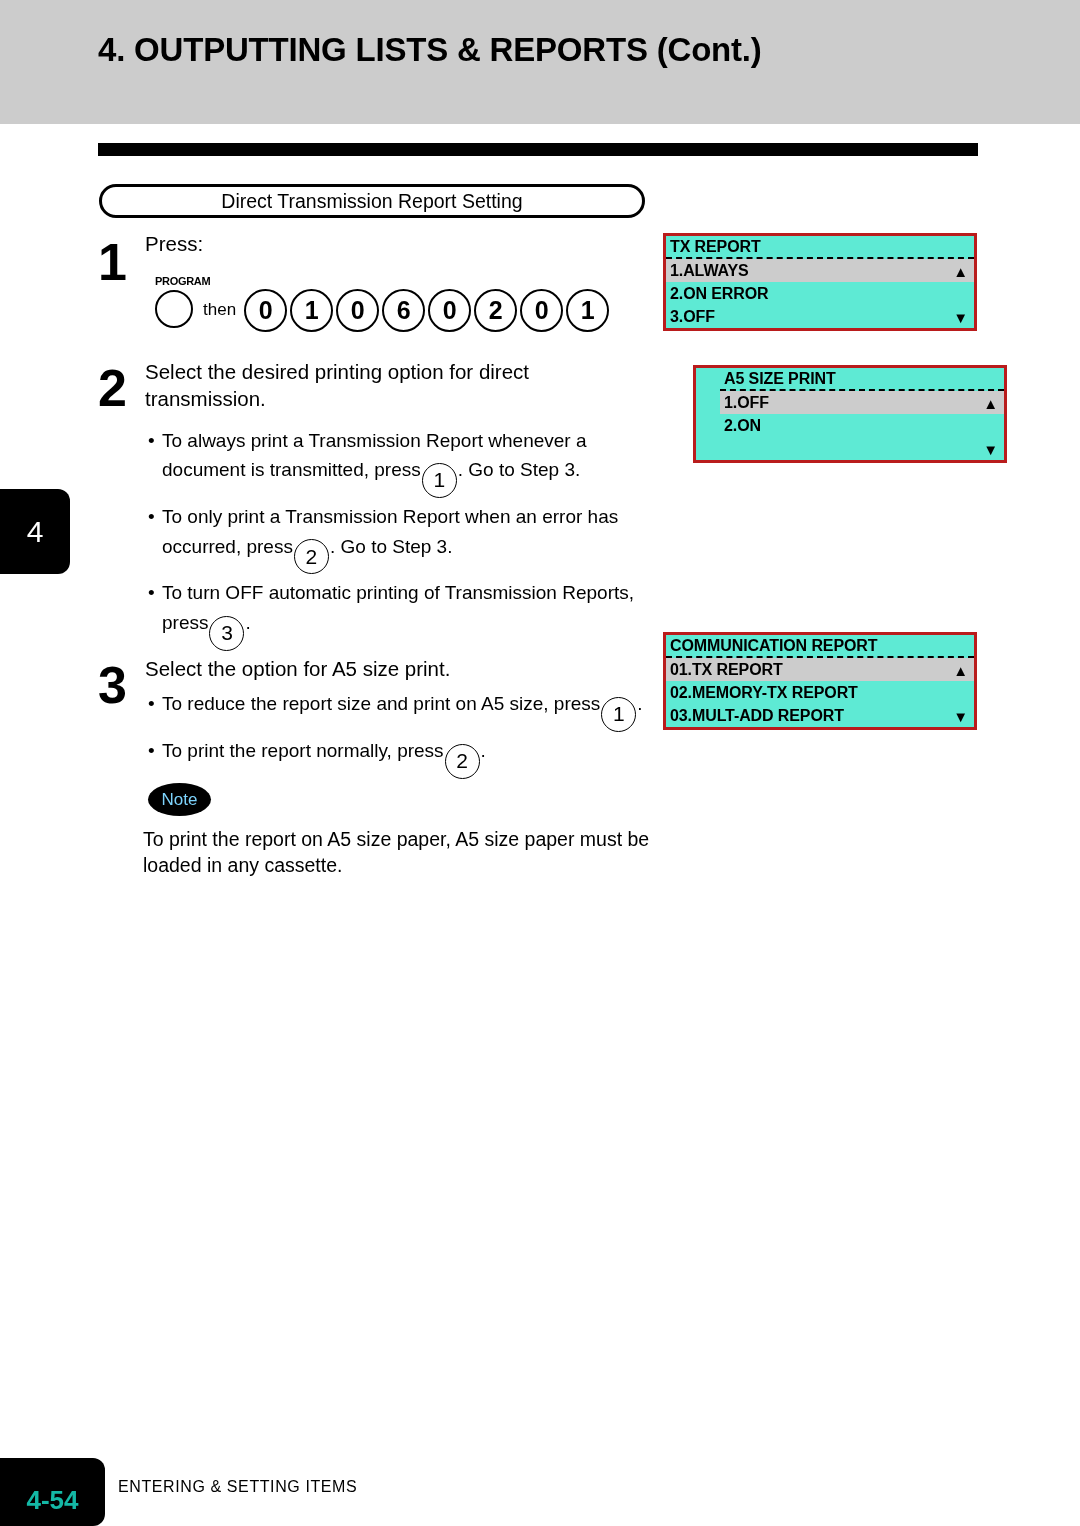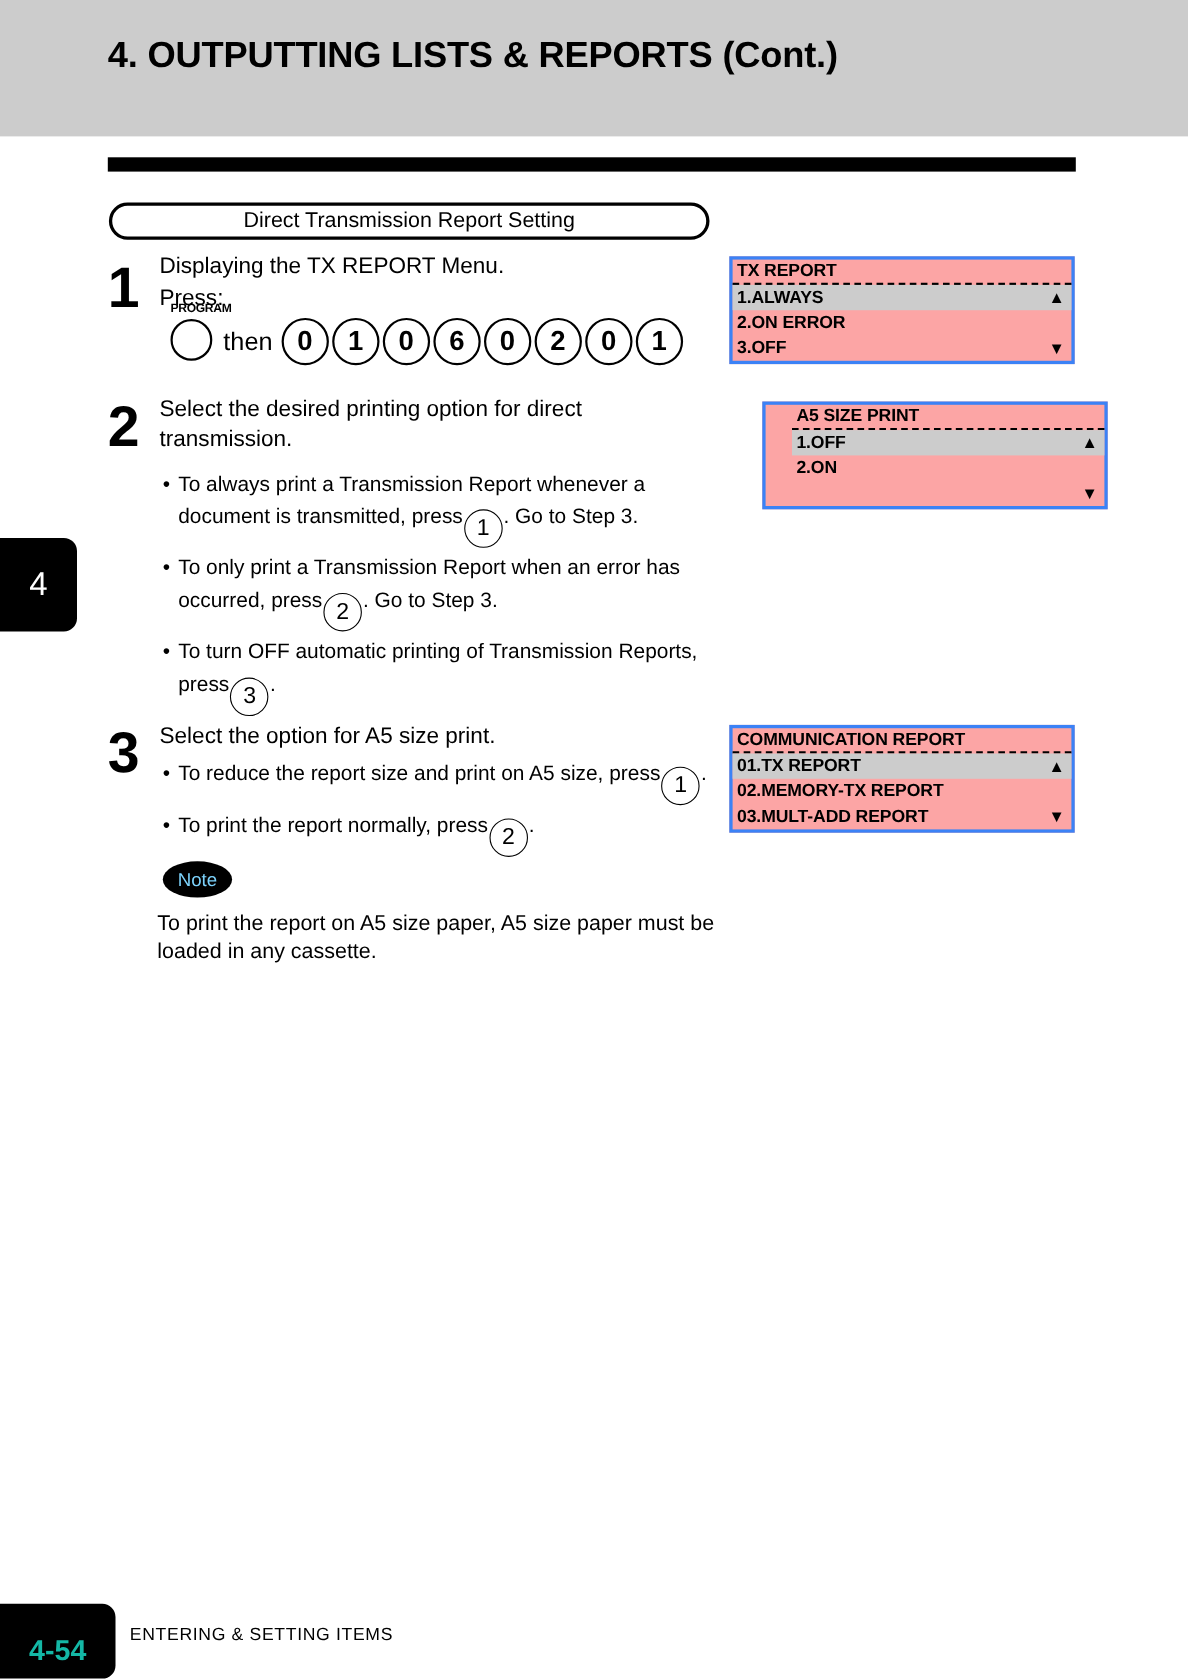--- a/index.html
+++ b/index.html
@@ -132,21 +132,21 @@
   .program-circle {
     position: absolute;
     left: 2px; top: 2px;
     width: 38px; height: 38px;
     border: 2px solid #000000;
     border-radius: 50%;
     box-sizing: border-box;
     background: #ffffff;
   }
   .then-word {
-    font-size: 23px;
+    font-size: 17px;
     margin: 0 8px 0 6px;
   }
   .keypad {
     display: flex;
     align-items: center;
   }
   .key-circle {
     width: 43px; height: 43px;
     border: 2.2px solid #000000;
     border-radius: 50%;
@@ -231,22 +231,22 @@
     width: 510px;
     font-size: 19.5px;
     line-height: 1.35;
     text-align: justify;
   }
   .note-text .l2 { text-align: left; }
 
   
   .lcd {
     position: absolute;
-    border: 3px solid #3b82f6;
-    background: #fca5a5;
+    border: 3px solid #b91c1c;
+    background: #5eead4;
     box-sizing: border-box;
     width: 314px;
   }
   .lcd-row {
     position: relative;
     height: 23px;
     font-size: 16px;
     font-weight: bold;
     letter-spacing: -0.1px;
     display: flex;
@@ -262,21 +262,21 @@
     position: absolute;
     right: 6px;
     top: 50%;
     transform: translateY(-50%);
     font-size: 15px;
     line-height: 1;
   }
 
   #lcd1 { left: 663px; top: 233px; }
   #lcd2 { left: 693px; top: 365px; padding-left: 24px; }
-  #lcd3 { left: 663px; top: 659px; }
+  #lcd3 { left: 663px; top: 632px; }
 
   
   .footer-tab {
     position: absolute;
     left: -20px;
     top: 1458px;
     width: 125px;
     height: 68px;
     background: #000000;
     border-radius: 12px;
@@ -311,21 +311,20 @@
   <div class="section-pill-label">Direct Transmission Report Setting</div>
 </div>
 
 <div class="side-tab">
   <div class="side-tab-num">4</div>
 </div>
 
 <div class="step" id="step1">
   <div class="step-num">1</div>
   <div class="step-body">
-    <div>Displaying the TX REPORT Menu.</div>
     <div class="press-label">Press:</div>
   </div>
   <div class="program-row">
     <div class="program-key">
       <div class="program-caption">PROGRAM</div>
       <div class="program-circle"></div>
     </div>
     <div class="then-word">then</div>
     <div class="keypad">
       <div class="key-circle">0</div>

